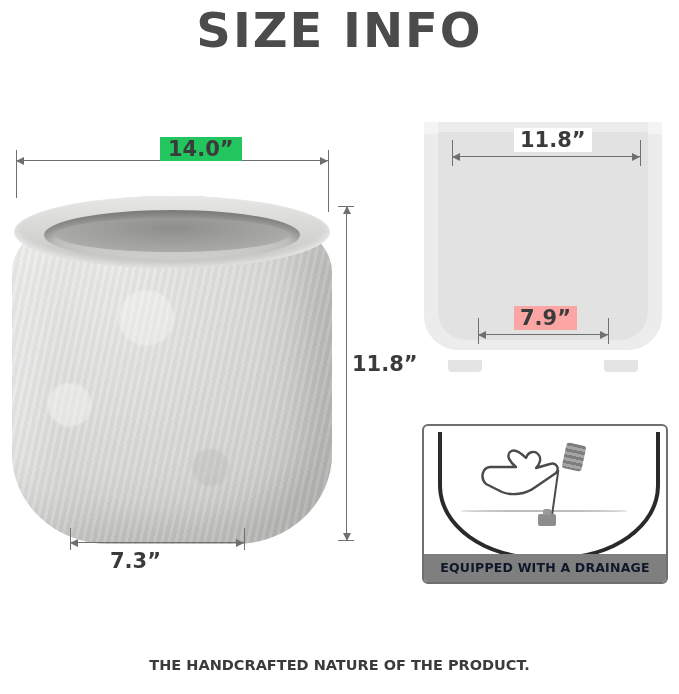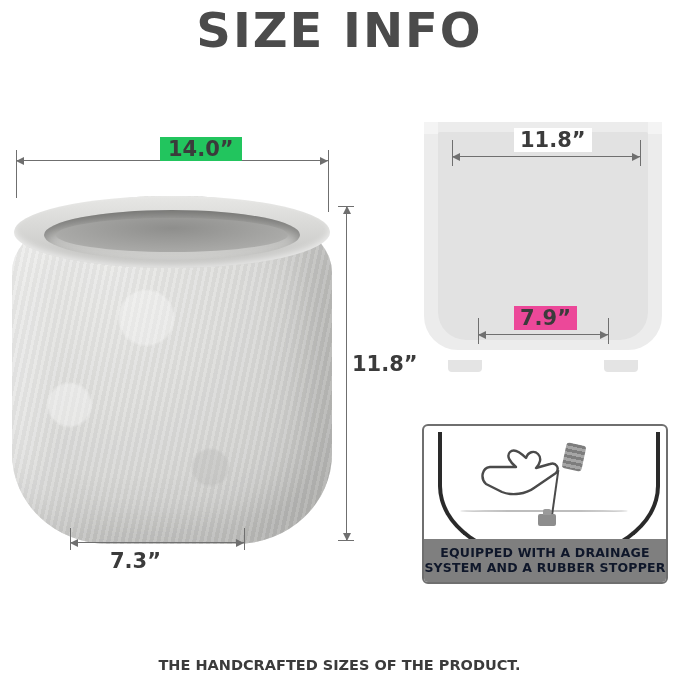--- a/index.html
+++ b/index.html
@@ -370,40 +370,39 @@
     <div class="arrow arrow-right" style="left:632px; top:153px;"></div>
     <div class="dim-label" style="left:514px; top:128px; background:#fff; padding:0 6px;">11.8”</div>
   </div>
 
   <div>
     <div class="tick-v" style="left:478px; top:318px; height:26px;"></div>
     <div class="tick-v" style="left:608px; top:318px; height:26px;"></div>
     <div class="hline" style="left:478px; top:334px; width:130px;"></div>
     <div class="arrow arrow-left" style="left:478px; top:331px;"></div>
     <div class="arrow arrow-right" style="left:600px; top:331px;"></div>
-    <div class="dim-label" style="left:514px; top:306px; background:#ec4899; padding:0 6px;">7.9”</div>
+    <div class="dim-label" style="left:514px; top:306px; background:#fca5a5; padding:0 6px;">7.9”</div>
   </div>
 
   <div id="drainage-callout">
     <div class="dc-bowl"></div>
     <div class="dc-waterline"></div>
 
     <svg class="dc-hand" viewBox="0 0 96 66">
       <path d="M10 44 C4 38, 6 28, 14 27 L40 27 C34 22, 30 16, 34 12 C38 8, 44 12, 50 18
                C52 12, 58 10, 62 14 C66 18, 64 24, 60 28 L74 24 C80 22, 84 28, 80 33
                L58 48 C50 54, 36 56, 26 52 Z" fill="#ffffff" stroke="#4a4a4a" stroke-width="2.4" stroke-linejoin="round"></path>
     </svg>
 
     <div class="dc-plug"></div>
     <div class="dc-cord"></div>
     <div class="dc-stopper"></div>
 
     <div class="dc-banner">
       <div>EQUIPPED WITH A DRAINAGE</div>
-      <div>SYSTEM AND A RUBBER STOPPER</div>
     </div>
   </div>
 
   <div id="footnote">
-    <div>THE HANDCRAFTED SIZES OF THE PRODUCT.</div>
+    <div>THE HANDCRAFTED NATURE OF THE PRODUCT.</div>
   </div>
 
 </div>
 
 </body></html>

